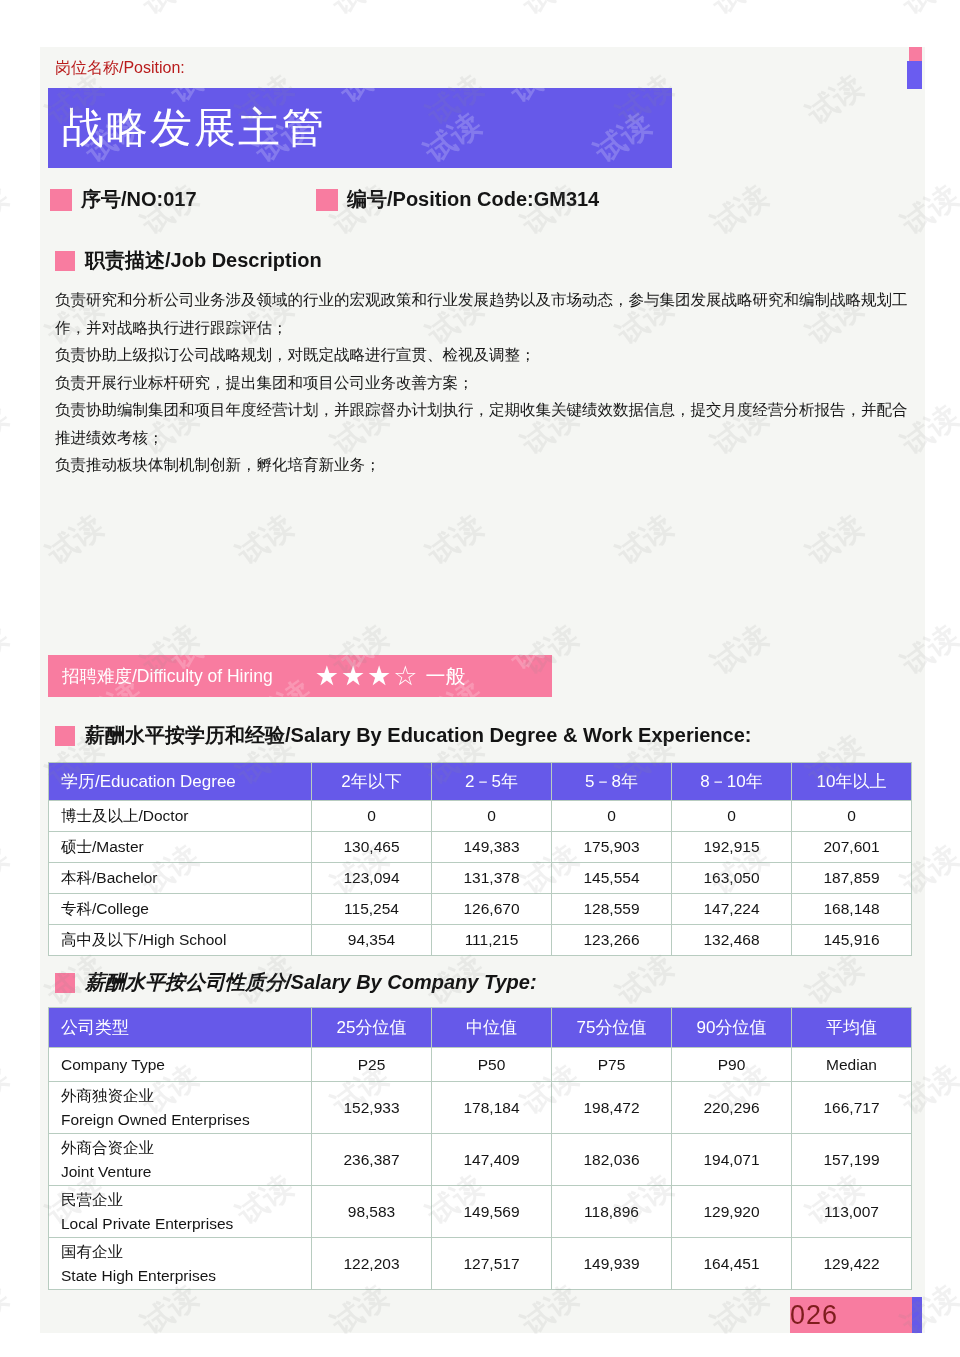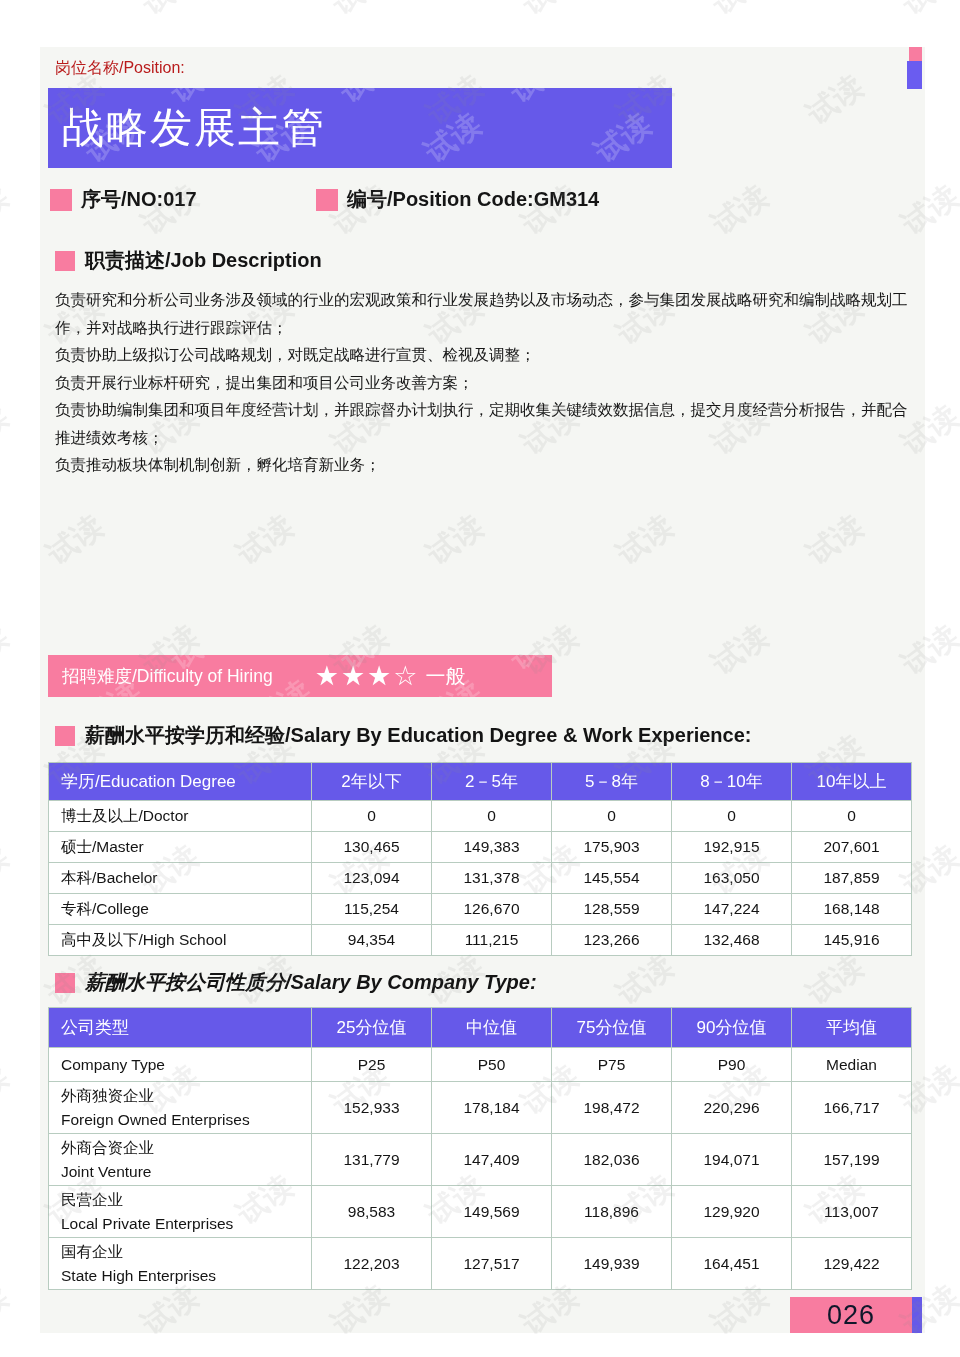--- a/index.html
+++ b/index.html
@@ -72,21 +72,21 @@
   #table1 td { height:28px; }
   #table2 { left:48px; top:1007px; }
   #table2 th { height:37px; }
   #table2 tr.subhead td { height:31px; }
   #table2 tr.datarow td { height:49px; }
   #table2 td.left div { line-height:24px; }
 
   
   #page-num-box {
     left:790px; top:1297px; width:122px; height:36px; background:#f87ca0;
-    color:#0f172a; font-size:27px; display:flex; align-items:center; justify-content:center;
+    color:#7f1d1d; font-size:27px; display:flex; align-items:center; justify-content:flex-start;
     letter-spacing:1px;
   }
   #page-num-accent { left:912px; top:1297px; width:10px; height:36px; background:#6659e9; }
   #corner-pink   { left:909px; top:47px; width:13px; height:14px; background:#f87ca0; }
   #corner-purple { left:907px; top:61px; width:15px; height:28px; background:#6a5cf0; }
 </style>
 </head>
 <body>
 
 <div id="page" class="abs"></div>
@@ -254,21 +254,21 @@
       <td>178,184</td>
       <td>198,472</td>
       <td>220,296</td>
       <td>166,717</td>
     </tr>
     <tr class="datarow">
       <td class="left">
         <div>外商合资企业</div>
         <div>Joint Venture</div>
       </td>
-      <td>131,779</td>
+      <td>236,387</td>
       <td>147,409</td>
       <td>182,036</td>
       <td>194,071</td>
       <td>157,199</td>
     </tr>
     <tr class="datarow">
       <td class="left">
         <div>民营企业</div>
         <div>Local Private Enterprises</div>
       </td>

